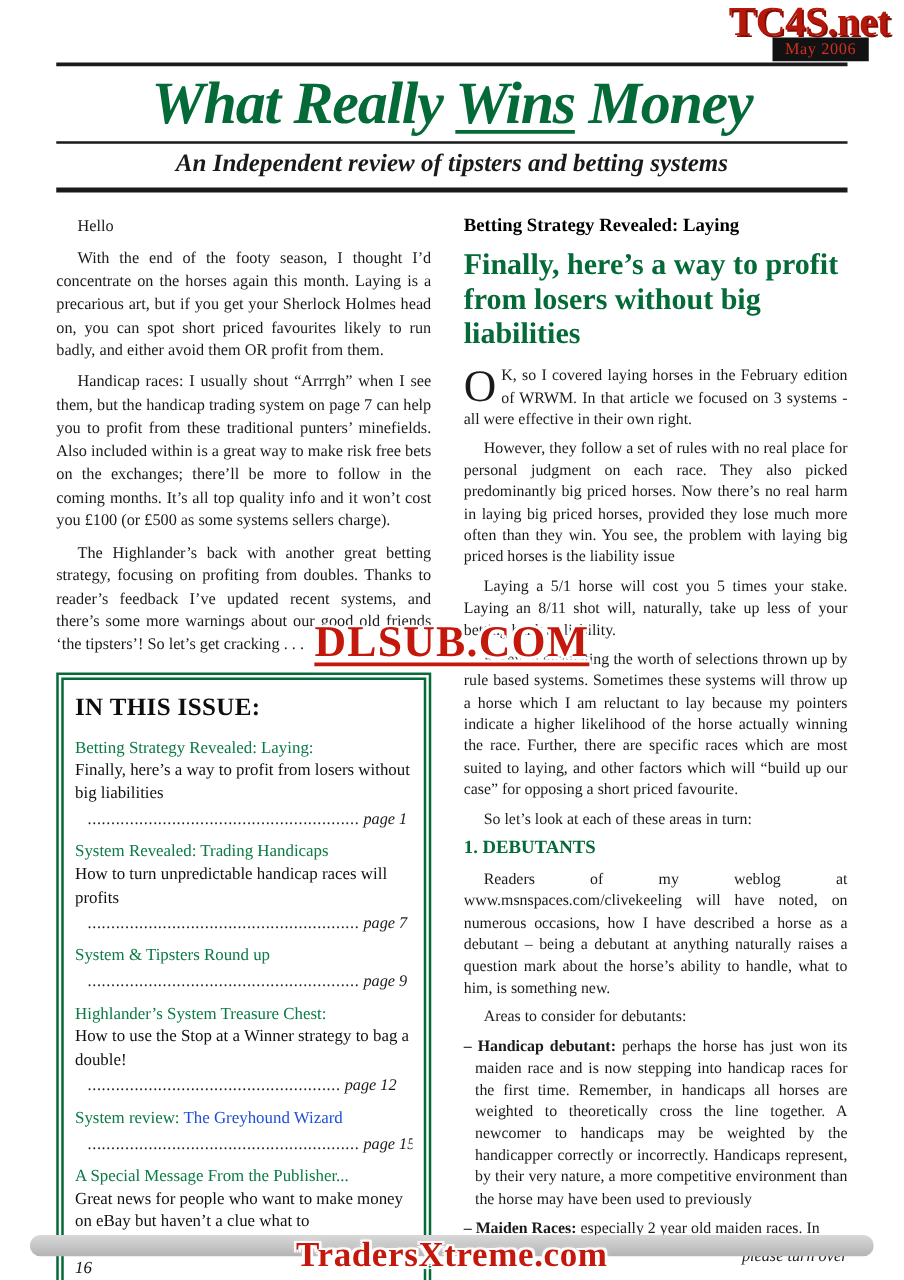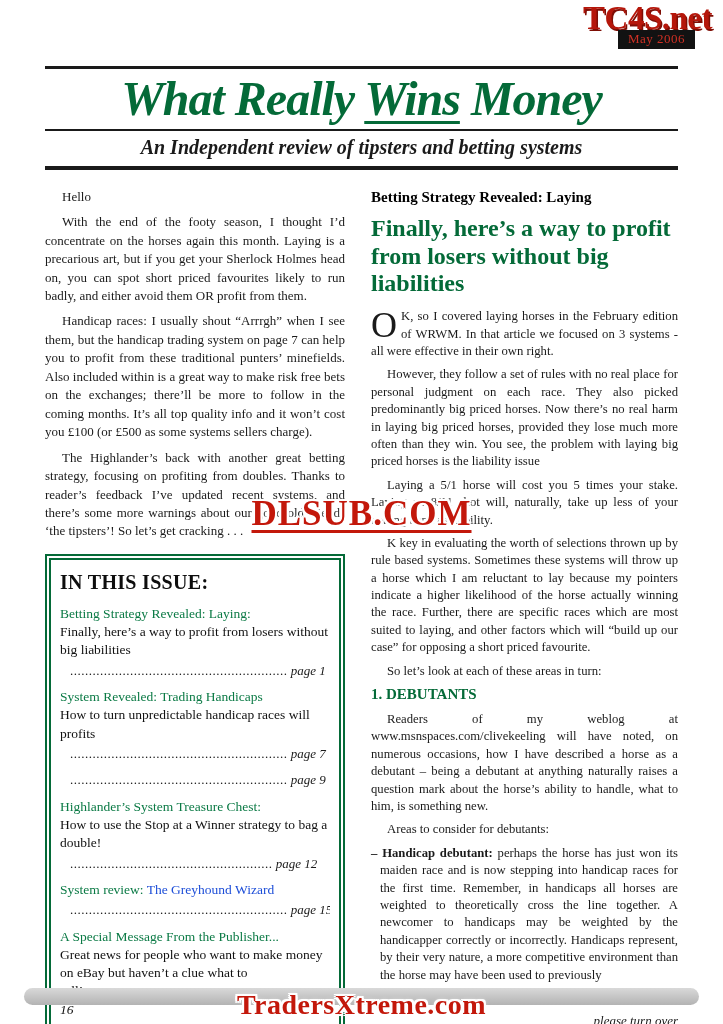--- a/index.html
+++ b/index.html
@@ -5,21 +5,21 @@
   * { box-sizing: border-box; }
   html,body { margin:0; padding:0; }
   body {
     width:723px; height:1024px;
     background:#ffffff;
     font-family:"Liberation Serif", serif;
     color:#1a1a1a;
     position:relative;
     overflow:hidden;
   }
-  .page { position:absolute; inset:0; padding:16px 45px; }
+  .page { position:absolute; inset:0; padding:0 45px; }
 
   
   .logo {
     position:absolute; top:0px; right:11px;
     font-size:33px; font-weight:bold; color:#b5170b;
     text-shadow:1.5px 1.5px 0 #7e0e05;
     letter-spacing:-0.5px;
   }
   .datebar {
     position:absolute; top:30px; right:28px;
@@ -169,20 +169,21 @@
           <div class="toc-leader"><span class="toc-dots">..........................................................</span> <span class="toc-page">page 1</span></div>
         </div>
 
         <div class="toc-item">
           <div class="toc-title">System Revealed: Trading Handicaps</div>
           <div class="toc-desc">How to turn unpredictable handicap races will profits</div>
           <div class="toc-leader"><span class="toc-dots">..........................................................</span> <span class="toc-page">page 7</span></div>
         </div>
 
         <div class="toc-item">
+          <div class="toc-title">System &amp; Tipsters Round up</div>
           <div class="toc-leader"><span class="toc-dots">..........................................................</span> <span class="toc-page">page 9</span></div>
         </div>
 
         <div class="toc-item">
           <div class="toc-title">Highlander’s System Treasure Chest:</div>
           <div class="toc-desc">How to use the Stop at a Winner strategy to bag a double!</div>
           <div class="toc-leader"><span class="toc-dots">......................................................</span> <span class="toc-page">page 12</span></div>
         </div>
 
         <div class="toc-item">

